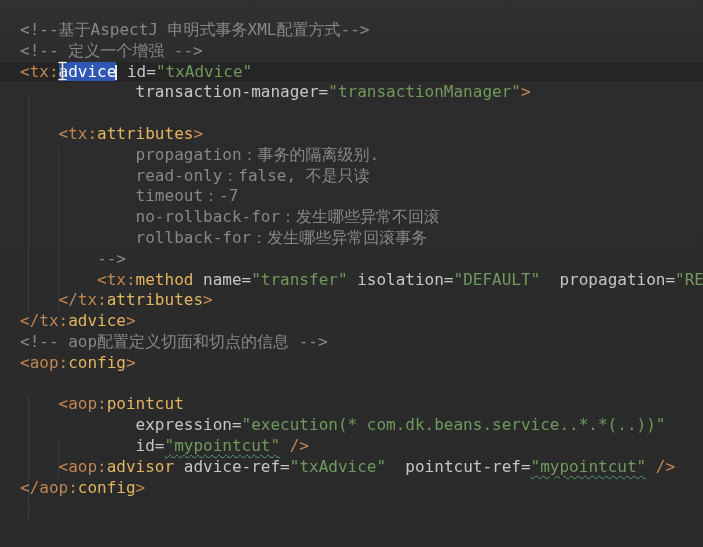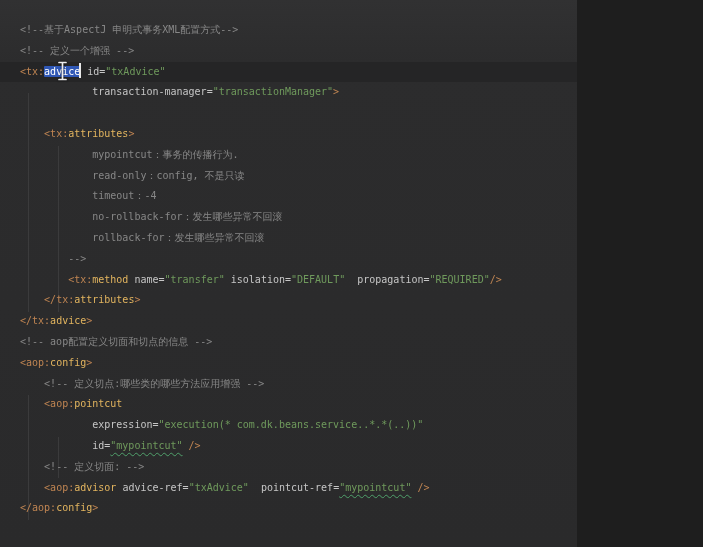--- a/index.html
+++ b/index.html
@@ -1,22 +1,22 @@
 <!DOCTYPE html>
 <html><head>
 <meta charset="utf-8">
 <style>
   html,body{margin:0;padding:0;background:#1e1e1e;}
   #screen{
     position:relative;
-    width:577px;height:547px;
+    width:703px;height:547px;
     overflow:hidden;
     background:linear-gradient(180deg,#313132 0px,#2c2c2d 62px,#2a2a2b 100%);
     font-family:"DejaVu Sans Mono","Liberation Mono",monospace;
-    font-size:10px;
+    font-size:16px;
     cursor:default;
   }
   .caret-line-highlight{
     position:absolute;left:0;top:61.6px;width:703px;height:20.8px;
     background:#252526;
   }
   .indent-guide{position:absolute;width:1px;background:#3b3b3c;}
   #guide-1{left:28px;top:93px;height:219px;}
   #guide-2{left:58px;top:146px;height:166px;}
   #guide-3{left:28px;top:395px;height:125px;}
@@ -62,36 +62,35 @@
   <div class="indent-guide" id="guide-3"></div>
   <div class="indent-guide" id="guide-4"></div>
 
   <div class="code" id="code">
       <div class="line"><span class="tok-comment">&lt;!--基于AspectJ 申明式事务XML配置方式--&gt;</span></div>
       <div class="line"><span class="tok-comment">&lt;!-- 定义一个增强 --&gt;</span></div>
       <div class="line"><span class="tok-tag-punct">&lt;tx:</span><span class="tok-selected">advice</span><span class="caret"></span><span class="tok-plain"> </span><span class="tok-attr-name">id=</span><span class="tok-attr-value">"txAdvice"</span></div>
       <div class="line"><span class="tok-plain">            </span><span class="tok-attr-name">transaction-manager=</span><span class="tok-attr-value">"transactionManager"</span><span class="tok-tag-punct">&gt;</span></div>
       <div class="line"><span class="tok-plain">    </span></div>
       <div class="line"><span class="tok-plain">    </span><span class="tok-tag-punct">&lt;tx:</span><span class="tok-tag-name">attributes</span><span class="tok-tag-punct">&gt;</span></div>
-      <div class="line"><span class="tok-plain">            </span><span class="tok-comment">mypointcut：事务的传播行为.</span></div>
-      <div class="line"><span class="tok-plain">            </span><span class="tok-comment">read-only：config, 不是只读</span></div>
-      <div class="line"><span class="tok-plain">            </span><span class="tok-comment">timeout：-4</span></div>
+      <div class="line"><span class="tok-plain">            </span><span class="tok-comment">propagation：事务的隔离级别.</span></div>
+      <div class="line"><span class="tok-plain">            </span><span class="tok-comment">read-only：false, 不是只读</span></div>
+      <div class="line"><span class="tok-plain">            </span><span class="tok-comment">timeout：-7</span></div>
       <div class="line"><span class="tok-plain">            </span><span class="tok-comment">no-rollback-for：发生哪些异常不回滚</span></div>
-      <div class="line"><span class="tok-plain">            </span><span class="tok-comment">rollback-for：发生哪些异常不回滚</span></div>
+      <div class="line"><span class="tok-plain">            </span><span class="tok-comment">rollback-for：发生哪些异常回滚事务</span></div>
       <div class="line"><span class="tok-plain">        </span><span class="tok-comment">--&gt;</span></div>
       <div class="line"><span class="tok-plain">        </span><span class="tok-tag-punct">&lt;tx:</span><span class="tok-tag-name">method</span><span class="tok-plain"> </span><span class="tok-attr-name">name=</span><span class="tok-attr-value">"transfer"</span><span class="tok-plain"> </span><span class="tok-attr-name">isolation=</span><span class="tok-attr-value">"DEFAULT"</span><span class="tok-plain">  </span><span class="tok-attr-name">propagation=</span><span class="tok-attr-value">"REQUIRED"</span><span class="tok-tag-punct">/&gt;</span></div>
       <div class="line"><span class="tok-plain">    </span><span class="tok-tag-punct">&lt;/tx:</span><span class="tok-tag-name">attributes</span><span class="tok-tag-punct">&gt;</span></div>
       <div class="line"><span class="tok-tag-punct">&lt;/tx:</span><span class="tok-tag-name">advice</span><span class="tok-tag-punct">&gt;</span></div>
       <div class="line"><span class="tok-comment">&lt;!-- aop配置定义切面和切点的信息 --&gt;</span></div>
       <div class="line"><span class="tok-tag-punct">&lt;aop:</span><span class="tok-tag-name">config</span><span class="tok-tag-punct">&gt;</span></div>
-      <div class="line"><span class="tok-plain">    </span><span class="tok-comment">&lt;!-- 定义切点:哪些类的哪些方法应用增强 --&gt;</span></div>
+      <div class="line"><span class="tok-plain">    </span></div>
       <div class="line"><span class="tok-plain">    </span><span class="tok-tag-punct">&lt;aop:</span><span class="tok-tag-name">pointcut</span></div>
       <div class="line"><span class="tok-plain">            </span><span class="tok-attr-name">expression=</span><span class="tok-attr-value">"execution(* com.dk.beans.service..*.*(..))"</span></div>
       <div class="line"><span class="tok-plain">            </span><span class="tok-attr-name">id=</span><span class="tok-attr-value-typo">"mypointcut"</span><span class="tok-plain"> </span><span class="tok-tag-punct">/&gt;</span></div>
-      <div class="line"><span class="tok-plain">    </span><span class="tok-comment">&lt;!-- 定义切面: --&gt;</span></div>
       <div class="line"><span class="tok-plain">    </span><span class="tok-tag-punct">&lt;aop:</span><span class="tok-tag-name">advisor</span><span class="tok-plain"> </span><span class="tok-attr-name">advice-ref=</span><span class="tok-attr-value">"txAdvice"</span><span class="tok-plain">  </span><span class="tok-attr-name">pointcut-ref=</span><span class="tok-attr-value-typo">"mypointcut"</span><span class="tok-plain"> </span><span class="tok-tag-punct">/&gt;</span></div>
       <div class="line"><span class="tok-tag-punct">&lt;/aop:</span><span class="tok-tag-name">config</span><span class="tok-tag-punct">&gt;</span></div>
     </div>
 
   <svg id="ibeam" width="13" height="20" viewBox="0 0 13 20" style="left: 56px; top: 61px;">
     <path d="M3 1.5 H10 M6.5 1.5 V18.5 M3 18.5 H10" stroke="#ededed" stroke-width="1.7" fill="none" stroke-linecap="round"></path>
   </svg>
 </div>
 
 </body></html>

